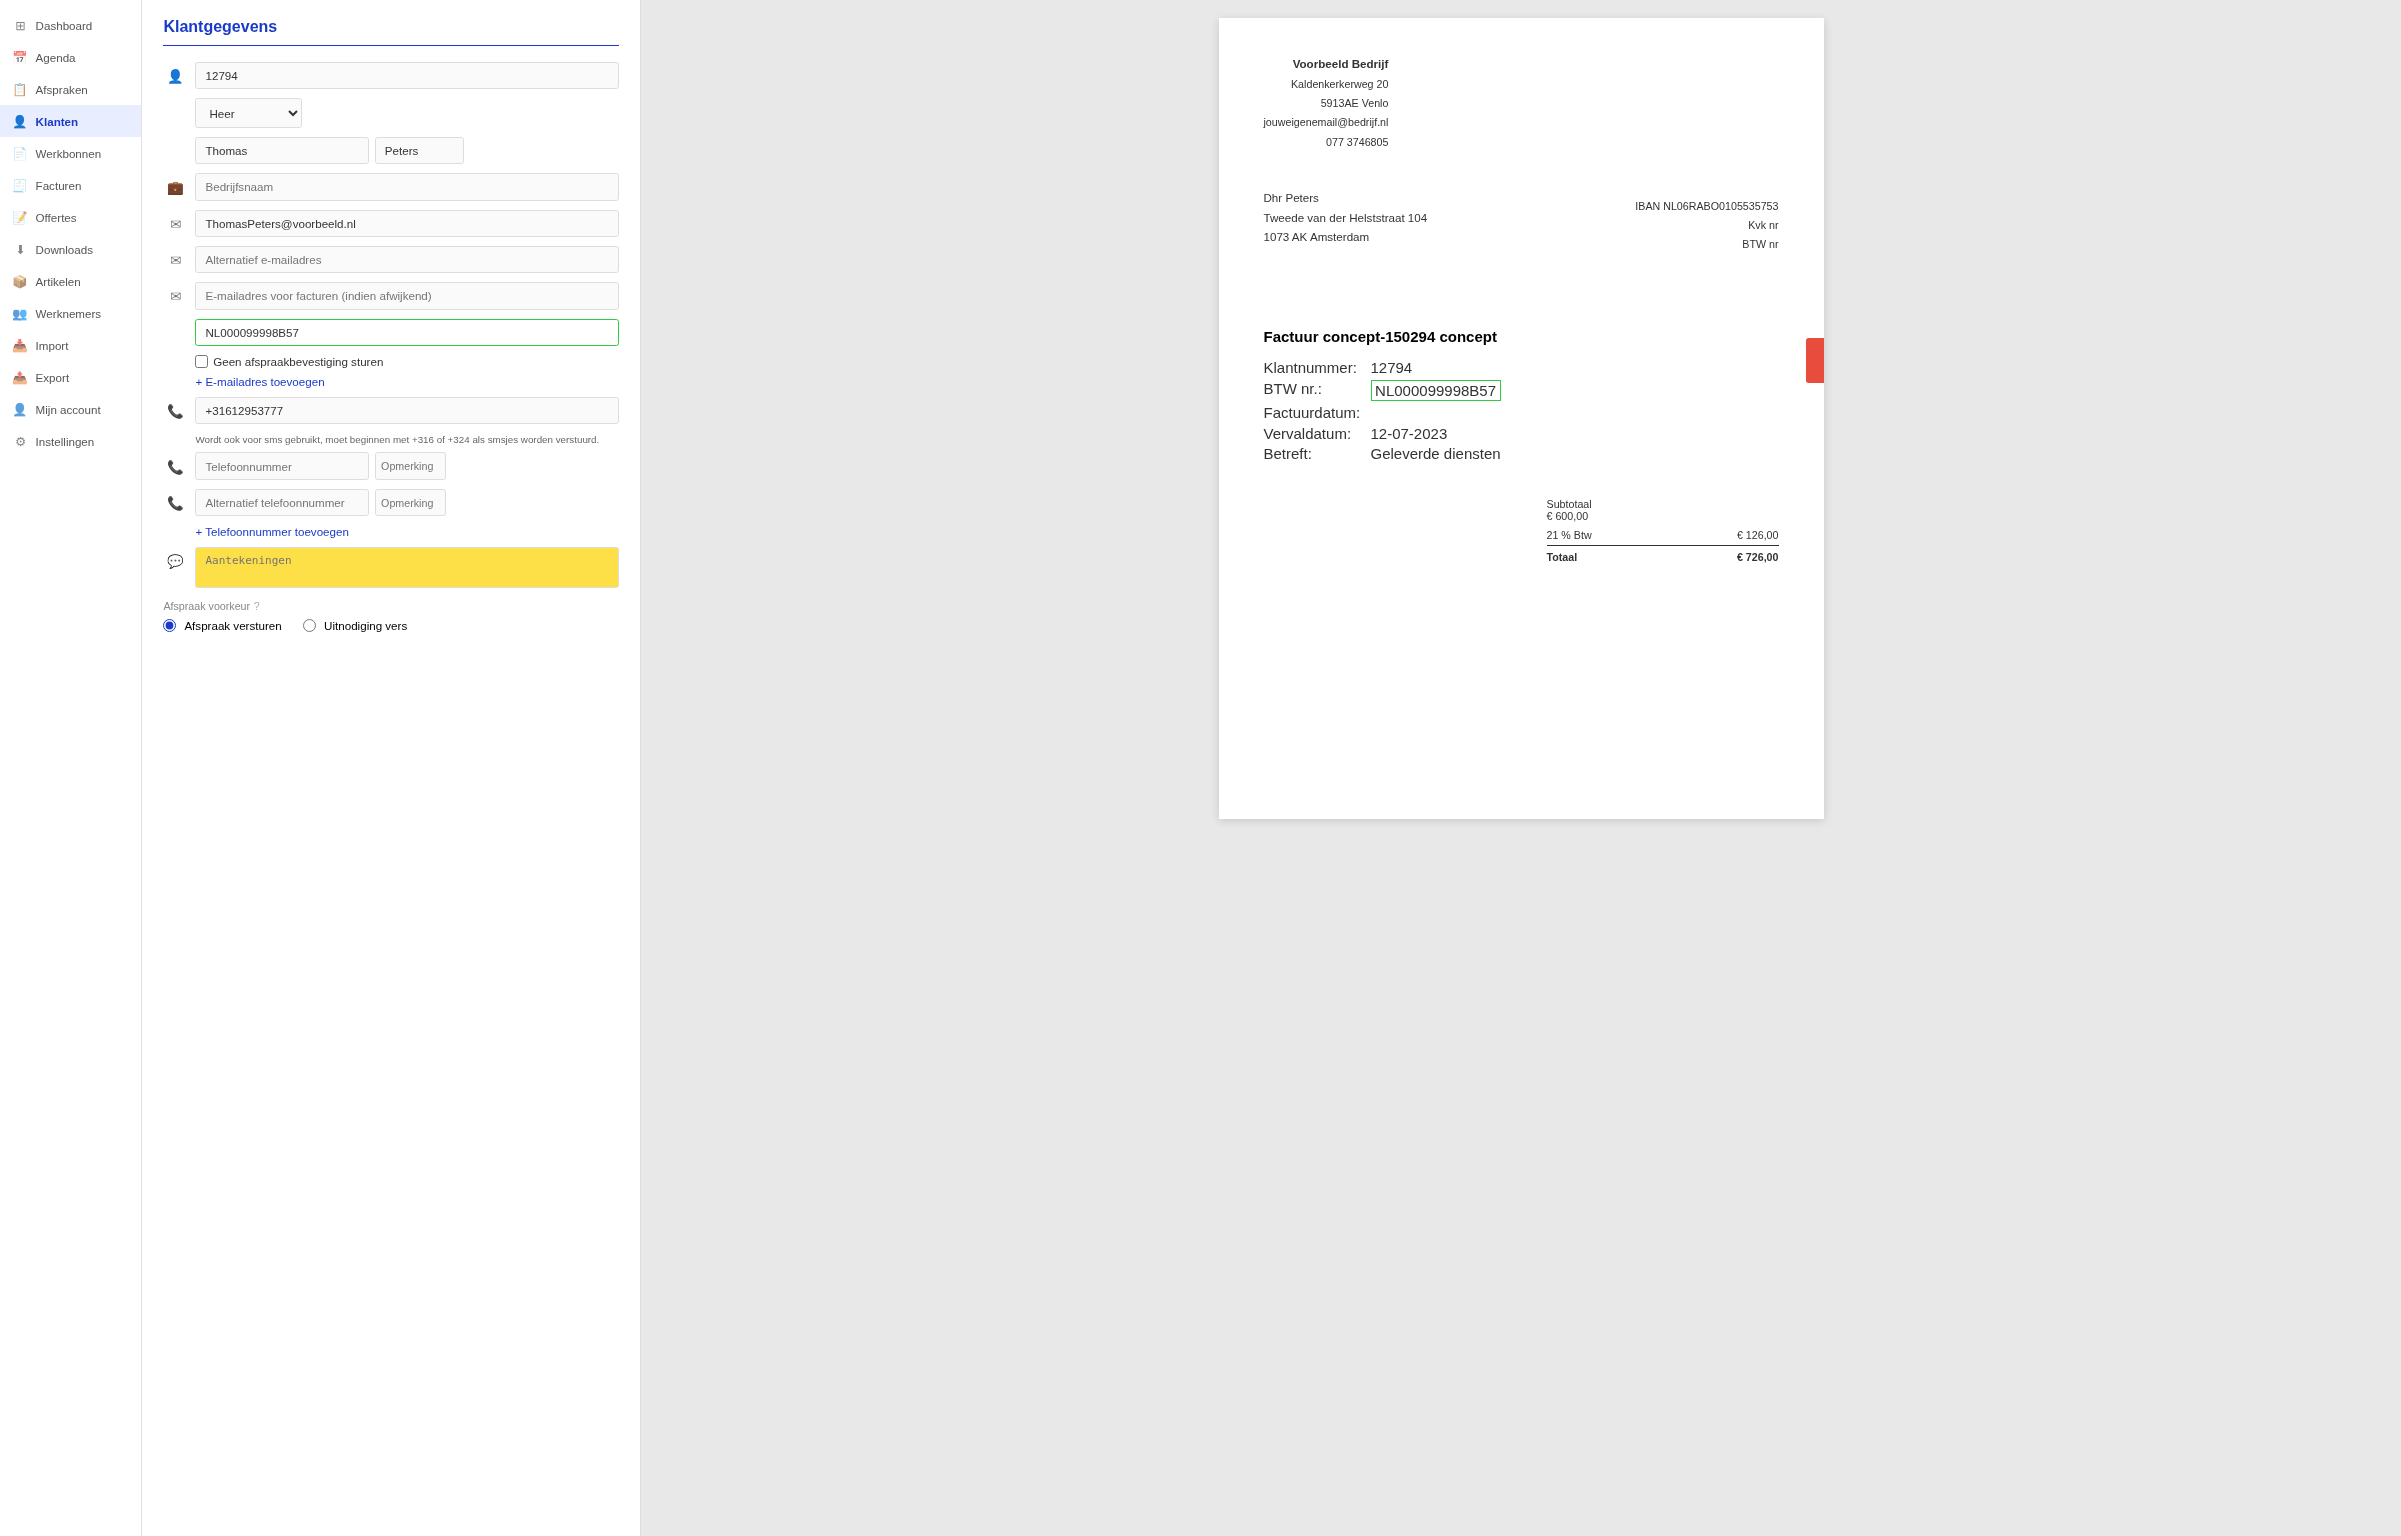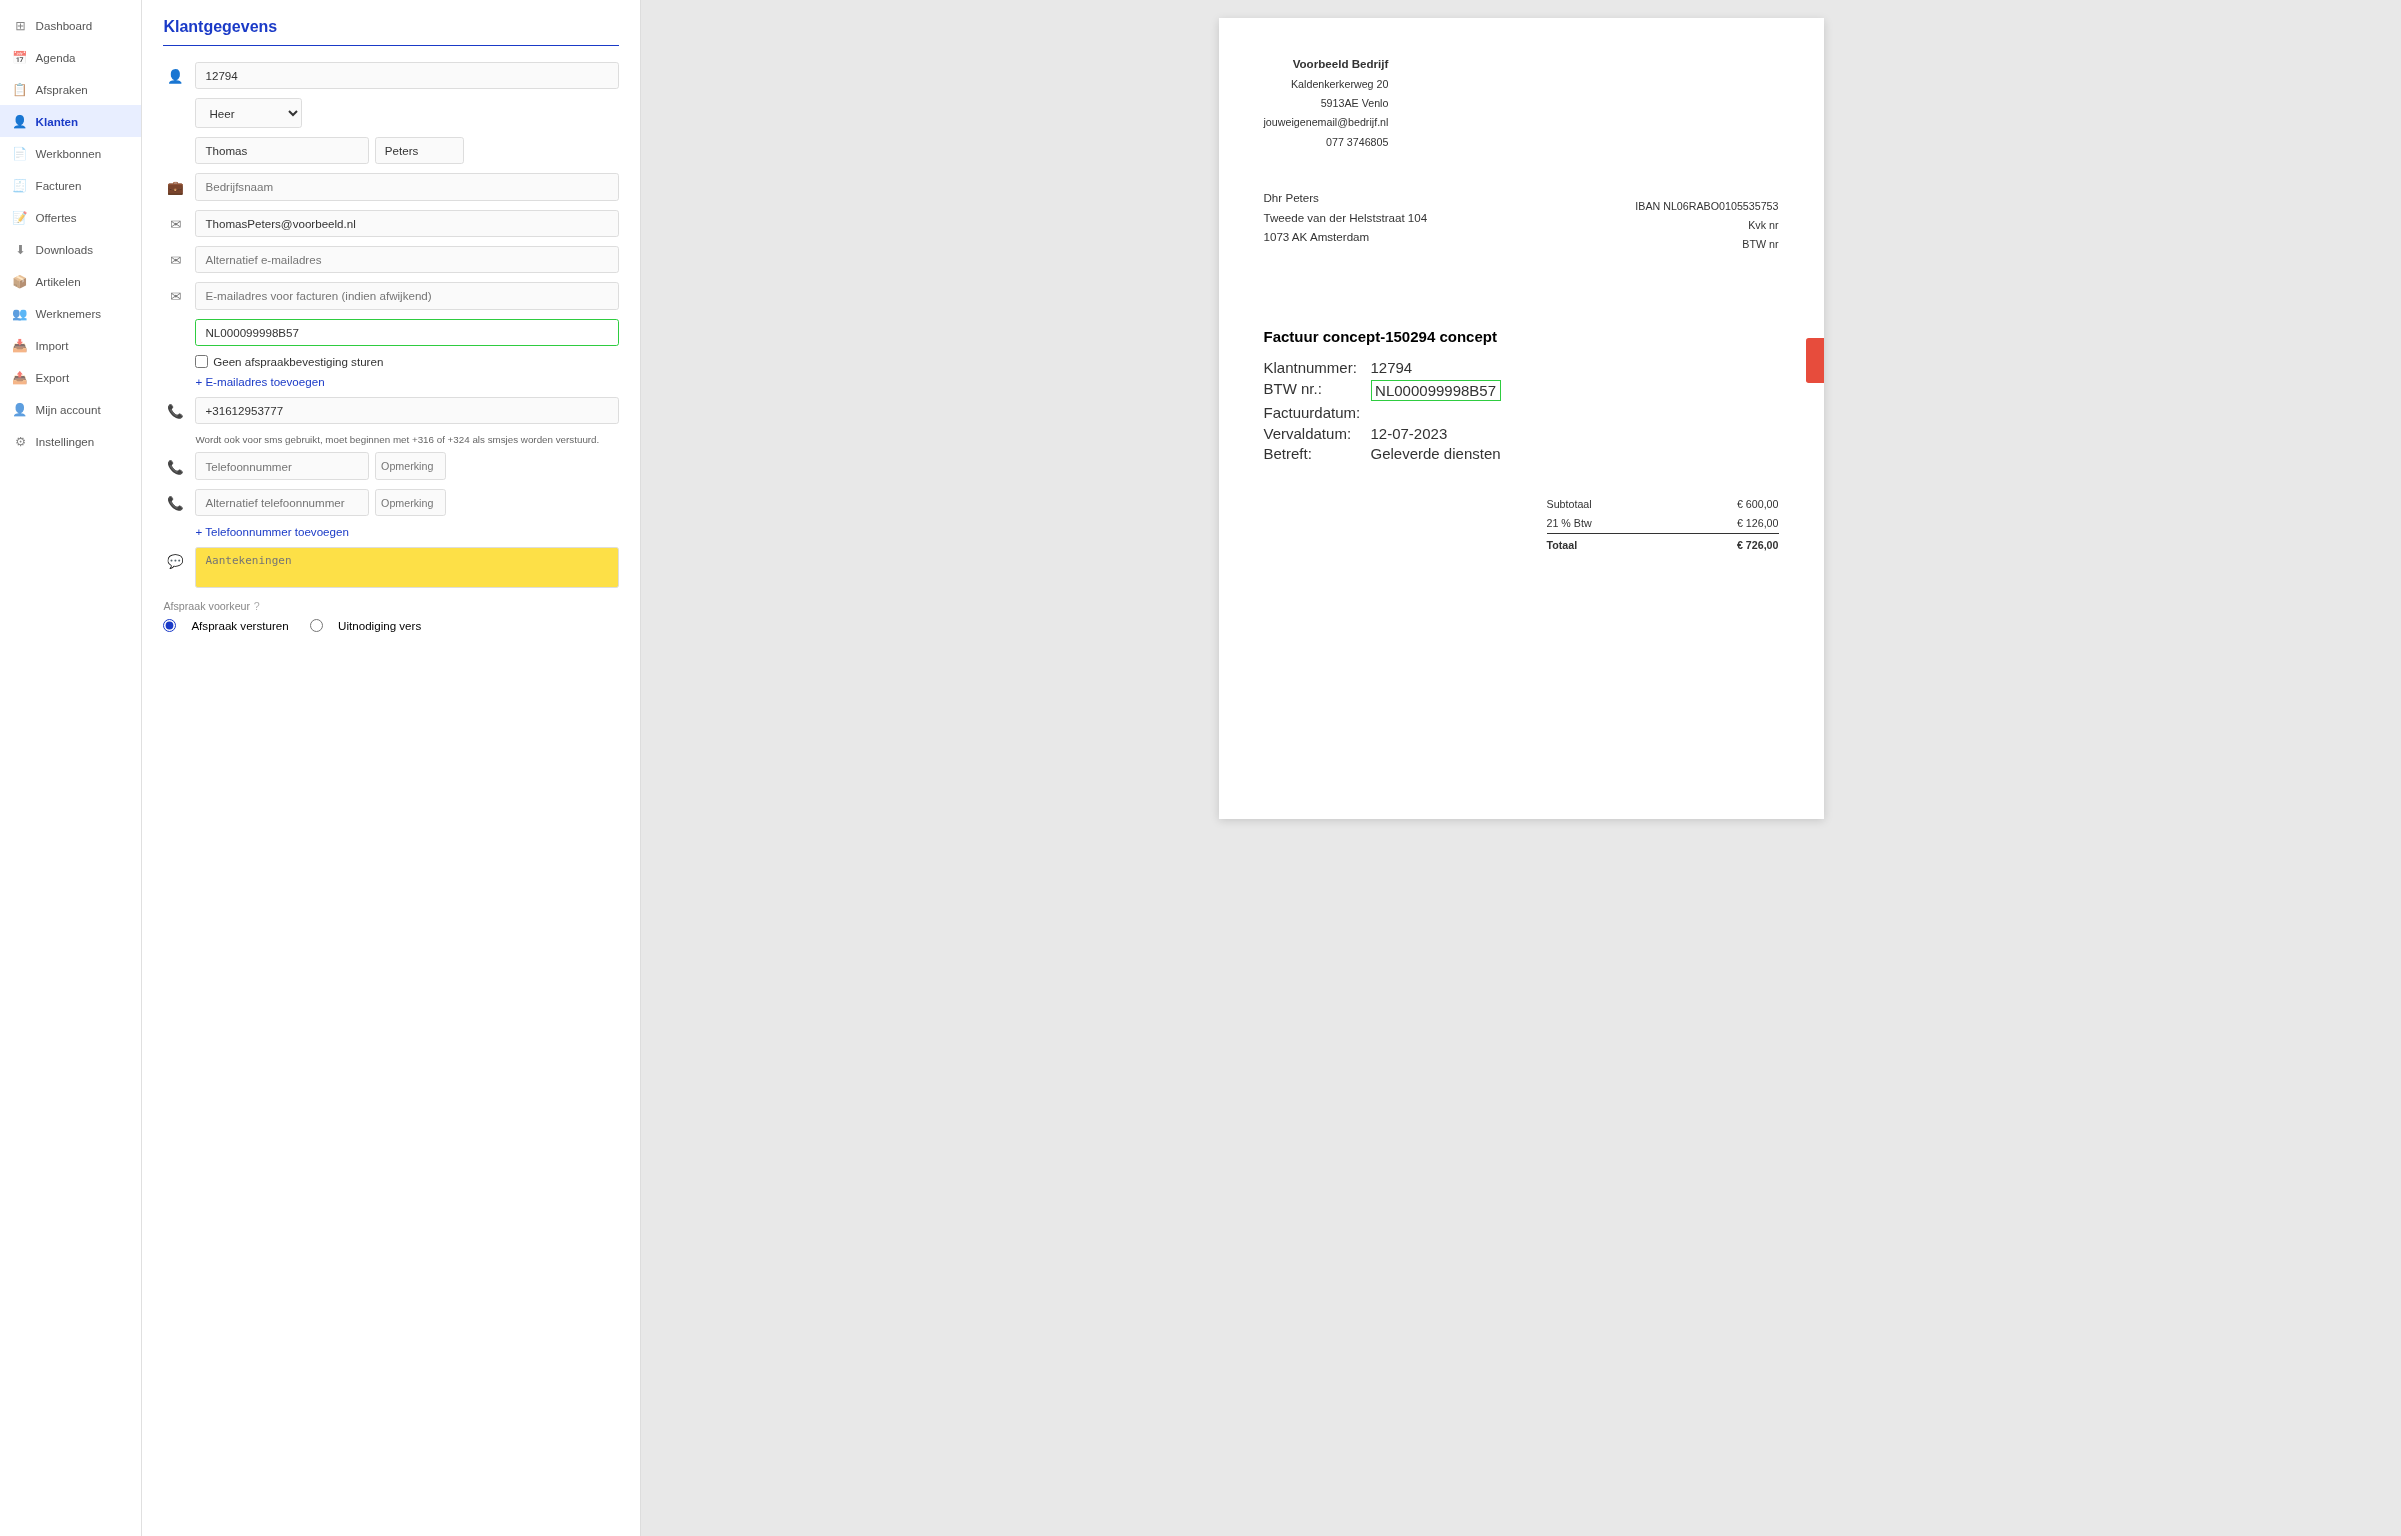--- a/index.html
+++ b/index.html
@@ -186,21 +186,21 @@
       gap: 3.6px;
     }
     .afspraak-options {
       display: flex;
       gap: 21.4px;
       align-items: center;
     }
     .radio-option {
       display: flex;
       align-items: center;
-      gap: 15px;
+      gap: 8px;
       font-size: 11.6px;
     }
     .radio-option input[type="radio"] { accent-color: #1a3ac7; }
 
     
     .invoice-panel {
       flex: 1;
       background: #e8e8e8;
       overflow-y: auto;
       display: flex;
@@ -316,21 +316,21 @@
       width: 232px;
     }
     .total-row {
       display: flex;
       justify-content: space-between;
       font-size: 10.7px;
       padding: 3.6px 0;
       color: #333;
     }
     .total-row.bold { font-weight: 700; border-top: 0.9px solid #333; padding-top: 5.3px; }
-    .total-row.subtotal { border-top: none; }
+    .total-row.subtotal { border-top: none; flex-direction: column; }
 
     .red-tab {
       position: absolute;
       right: 0;
       top: 40%;
       width: 18px;
       height: 45px;
       background: #e74c3c;
       border-radius: 2.7px 0 0 2.7px;
     }

